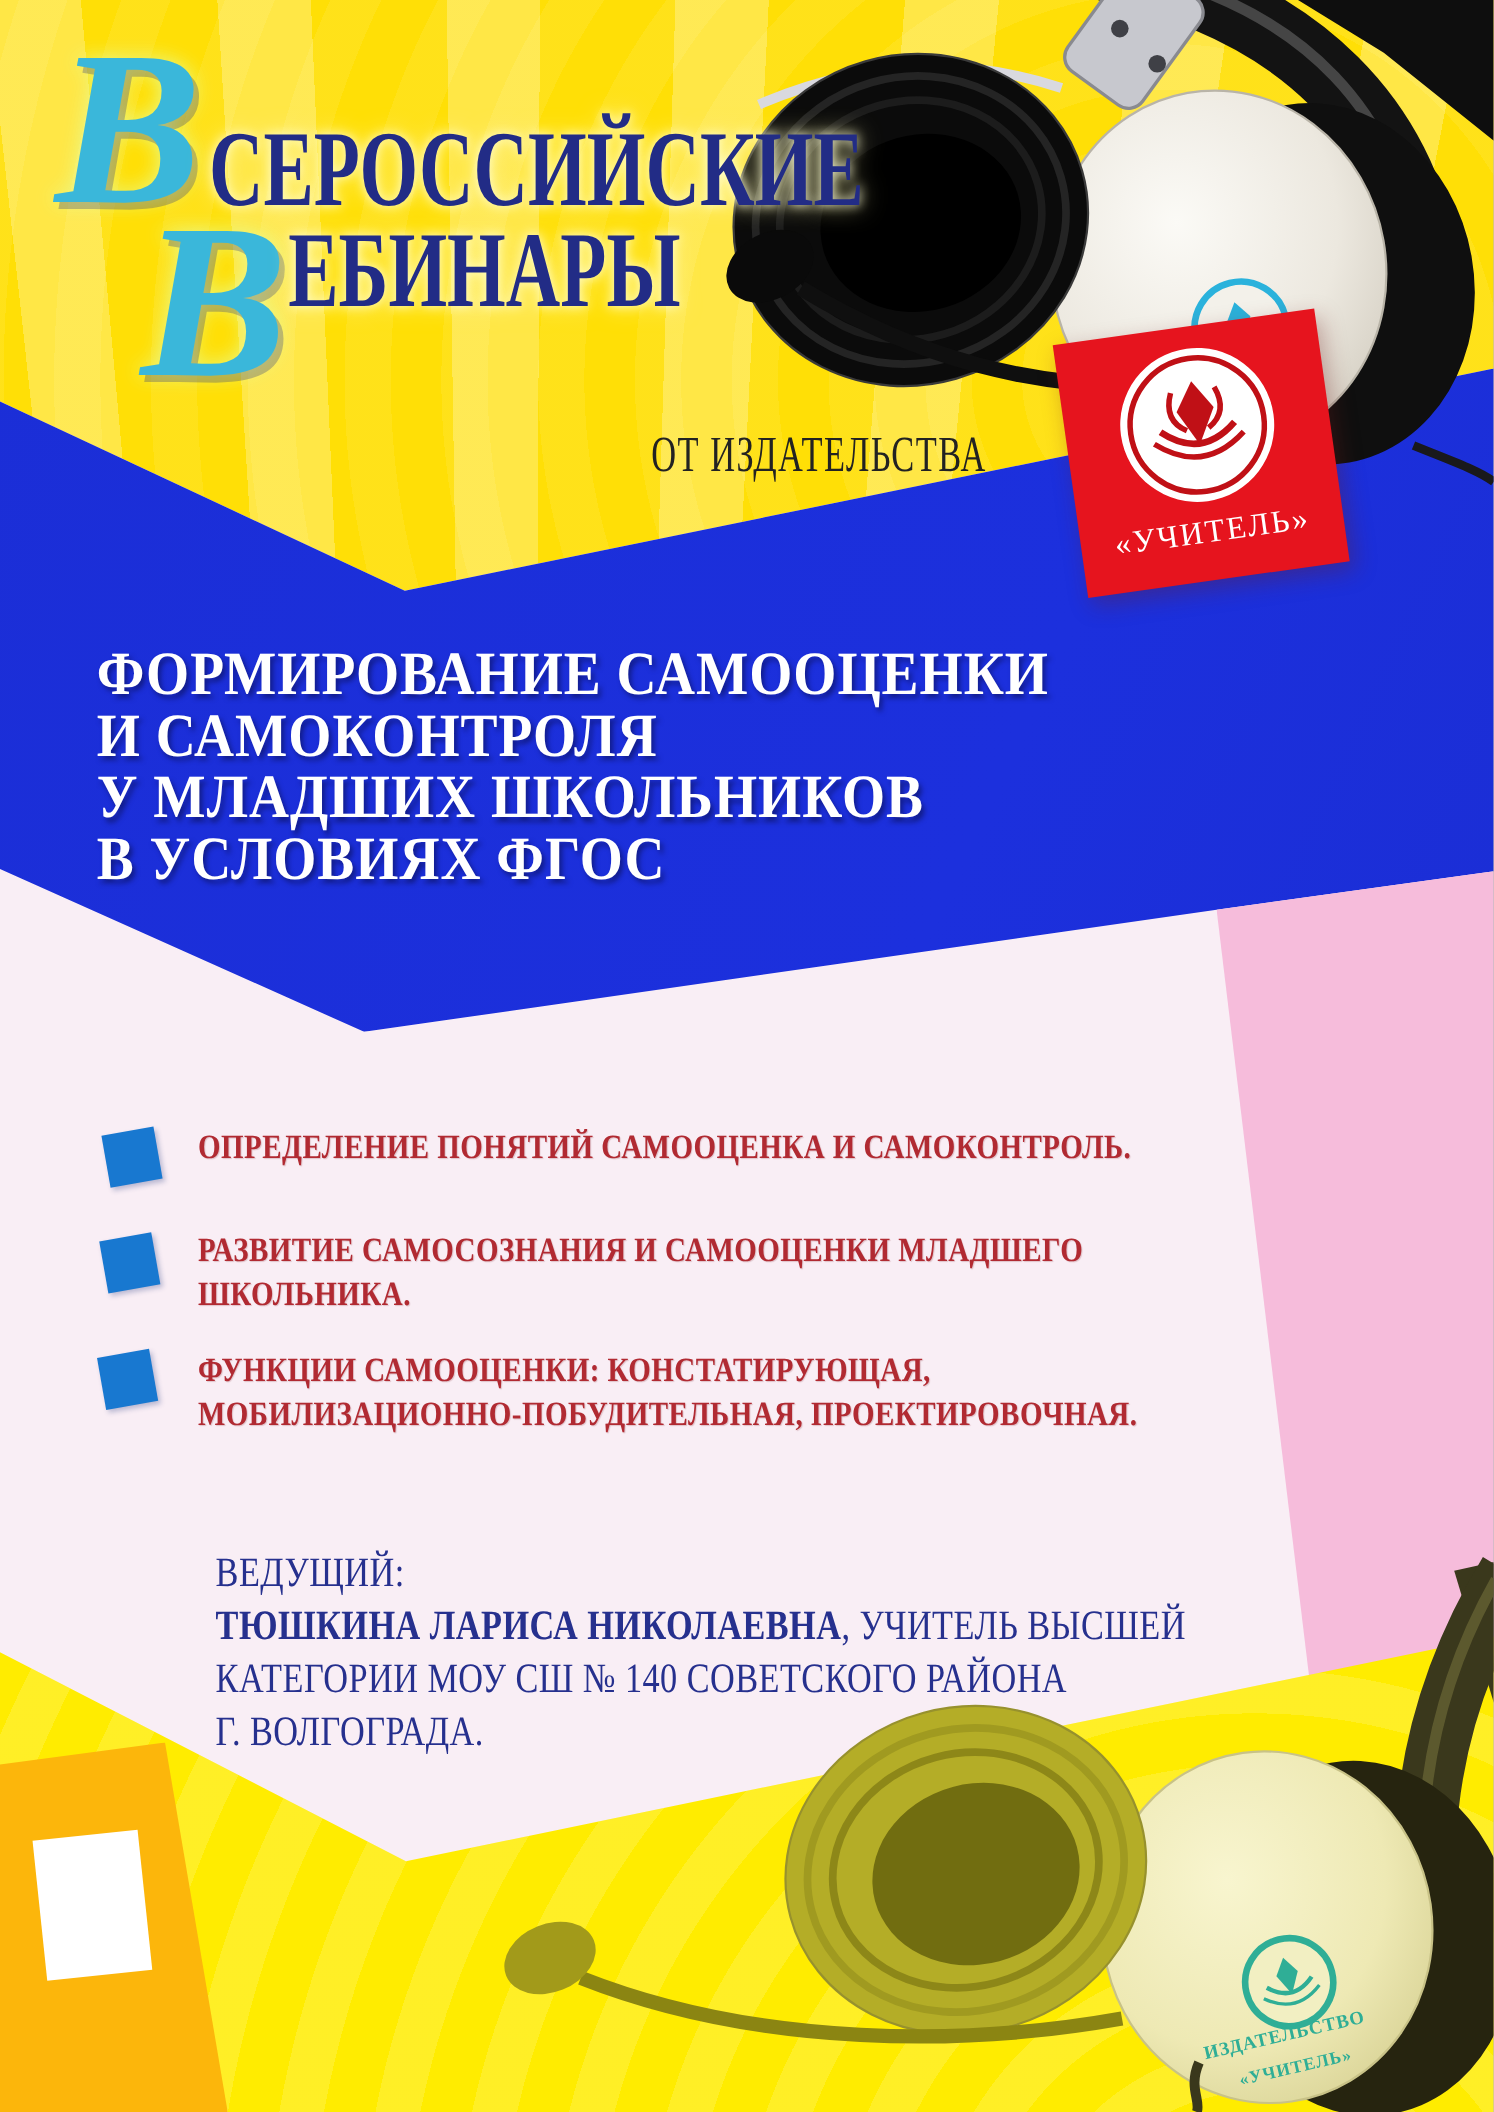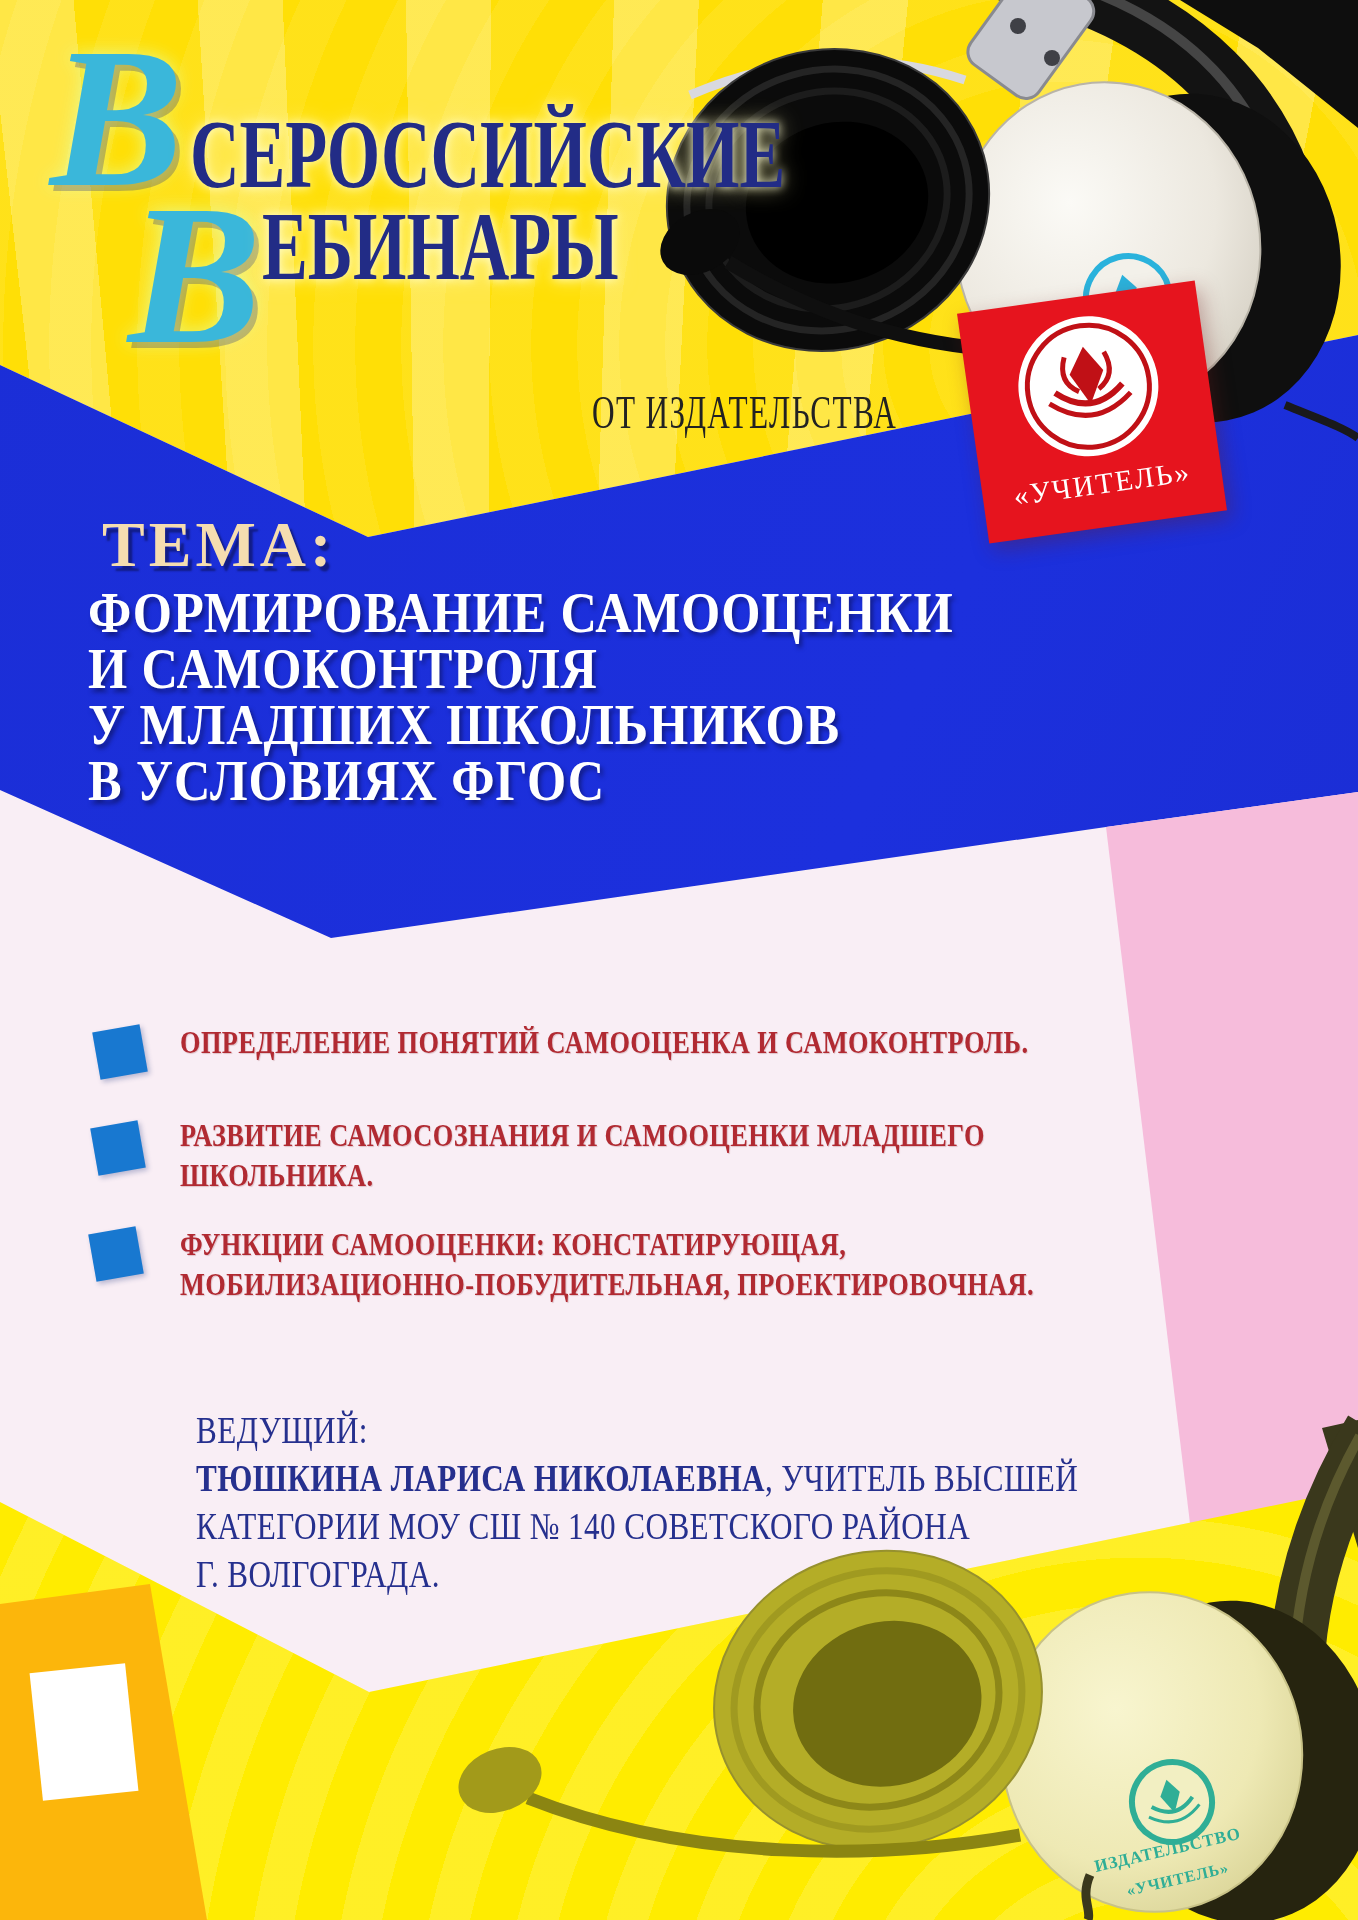--- a/index.html
+++ b/index.html
@@ -194,21 +194,20 @@
     <div class="card-name">«УЧИТЕЛЬ»</div>
   </div>
 
   <div class="txt big-v" style="left:50px;top:18px;">В</div>
   <div class="txt title-caps" style="left:190px;top:105px;">СЕРОССИЙСКИЕ</div>
   <div class="txt big-v" style="left:128px;top:175px;">В</div>
   <div class="txt title-caps" style="left:262px;top:197px;">ЕБИНАРЫ</div>
 
   <div class="txt from-pub" style="left:592px;top:390px;">ОТ ИЗДАТЕЛЬСТВА</div>
 
-  <div class="txt tema" style="left:102px;top:513px;">ТЕМА:</div>
   <div class="txt topic" style="left:88px;top:585px;">
     <div>ФОРМИРОВАНИЕ САМООЦЕНКИ</div>
     <div>И САМОКОНТРОЛЯ</div>
     <div>У МЛАДШИХ ШКОЛЬНИКОВ</div>
     <div>В УСЛОВИЯХ ФГОС</div>
   </div>
 
   <div class="bullet-marker" style="left:96px;top:1028px;"></div>
   <div class="txt bullet-text" style="left:180px;top:1023px;">
     <div>ОПРЕДЕЛЕНИЕ ПОНЯТИЙ САМООЦЕНКА И САМОКОНТРОЛЬ.</div>

